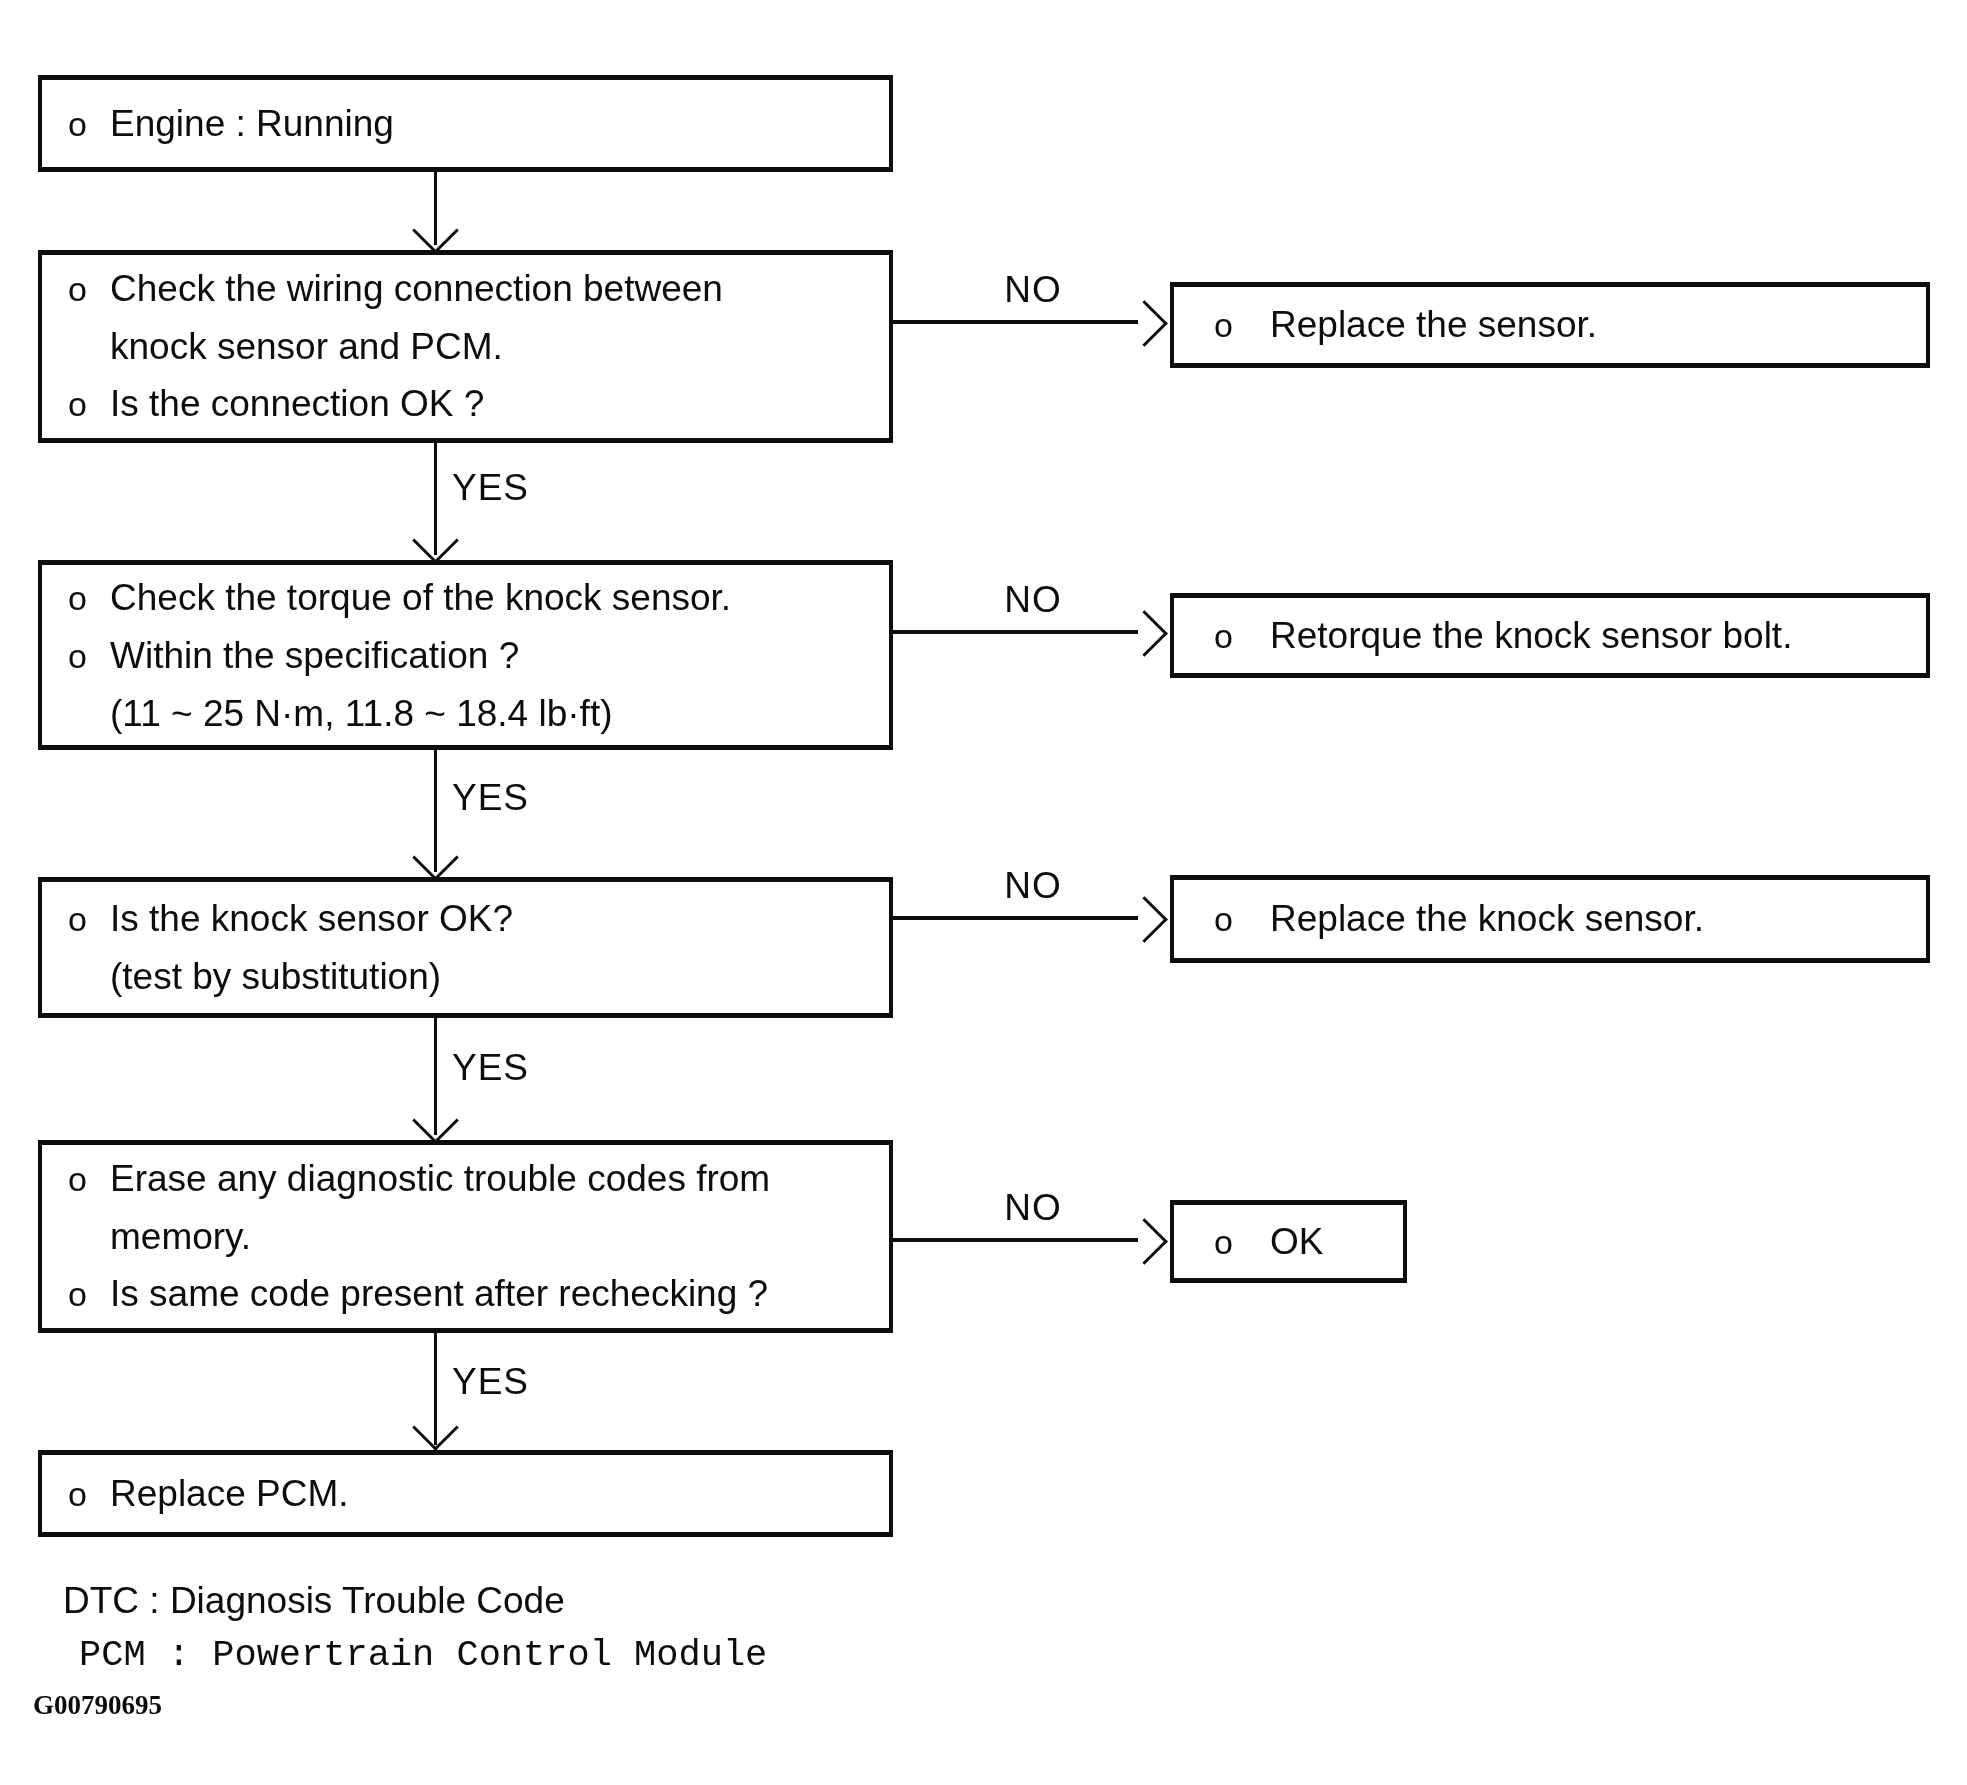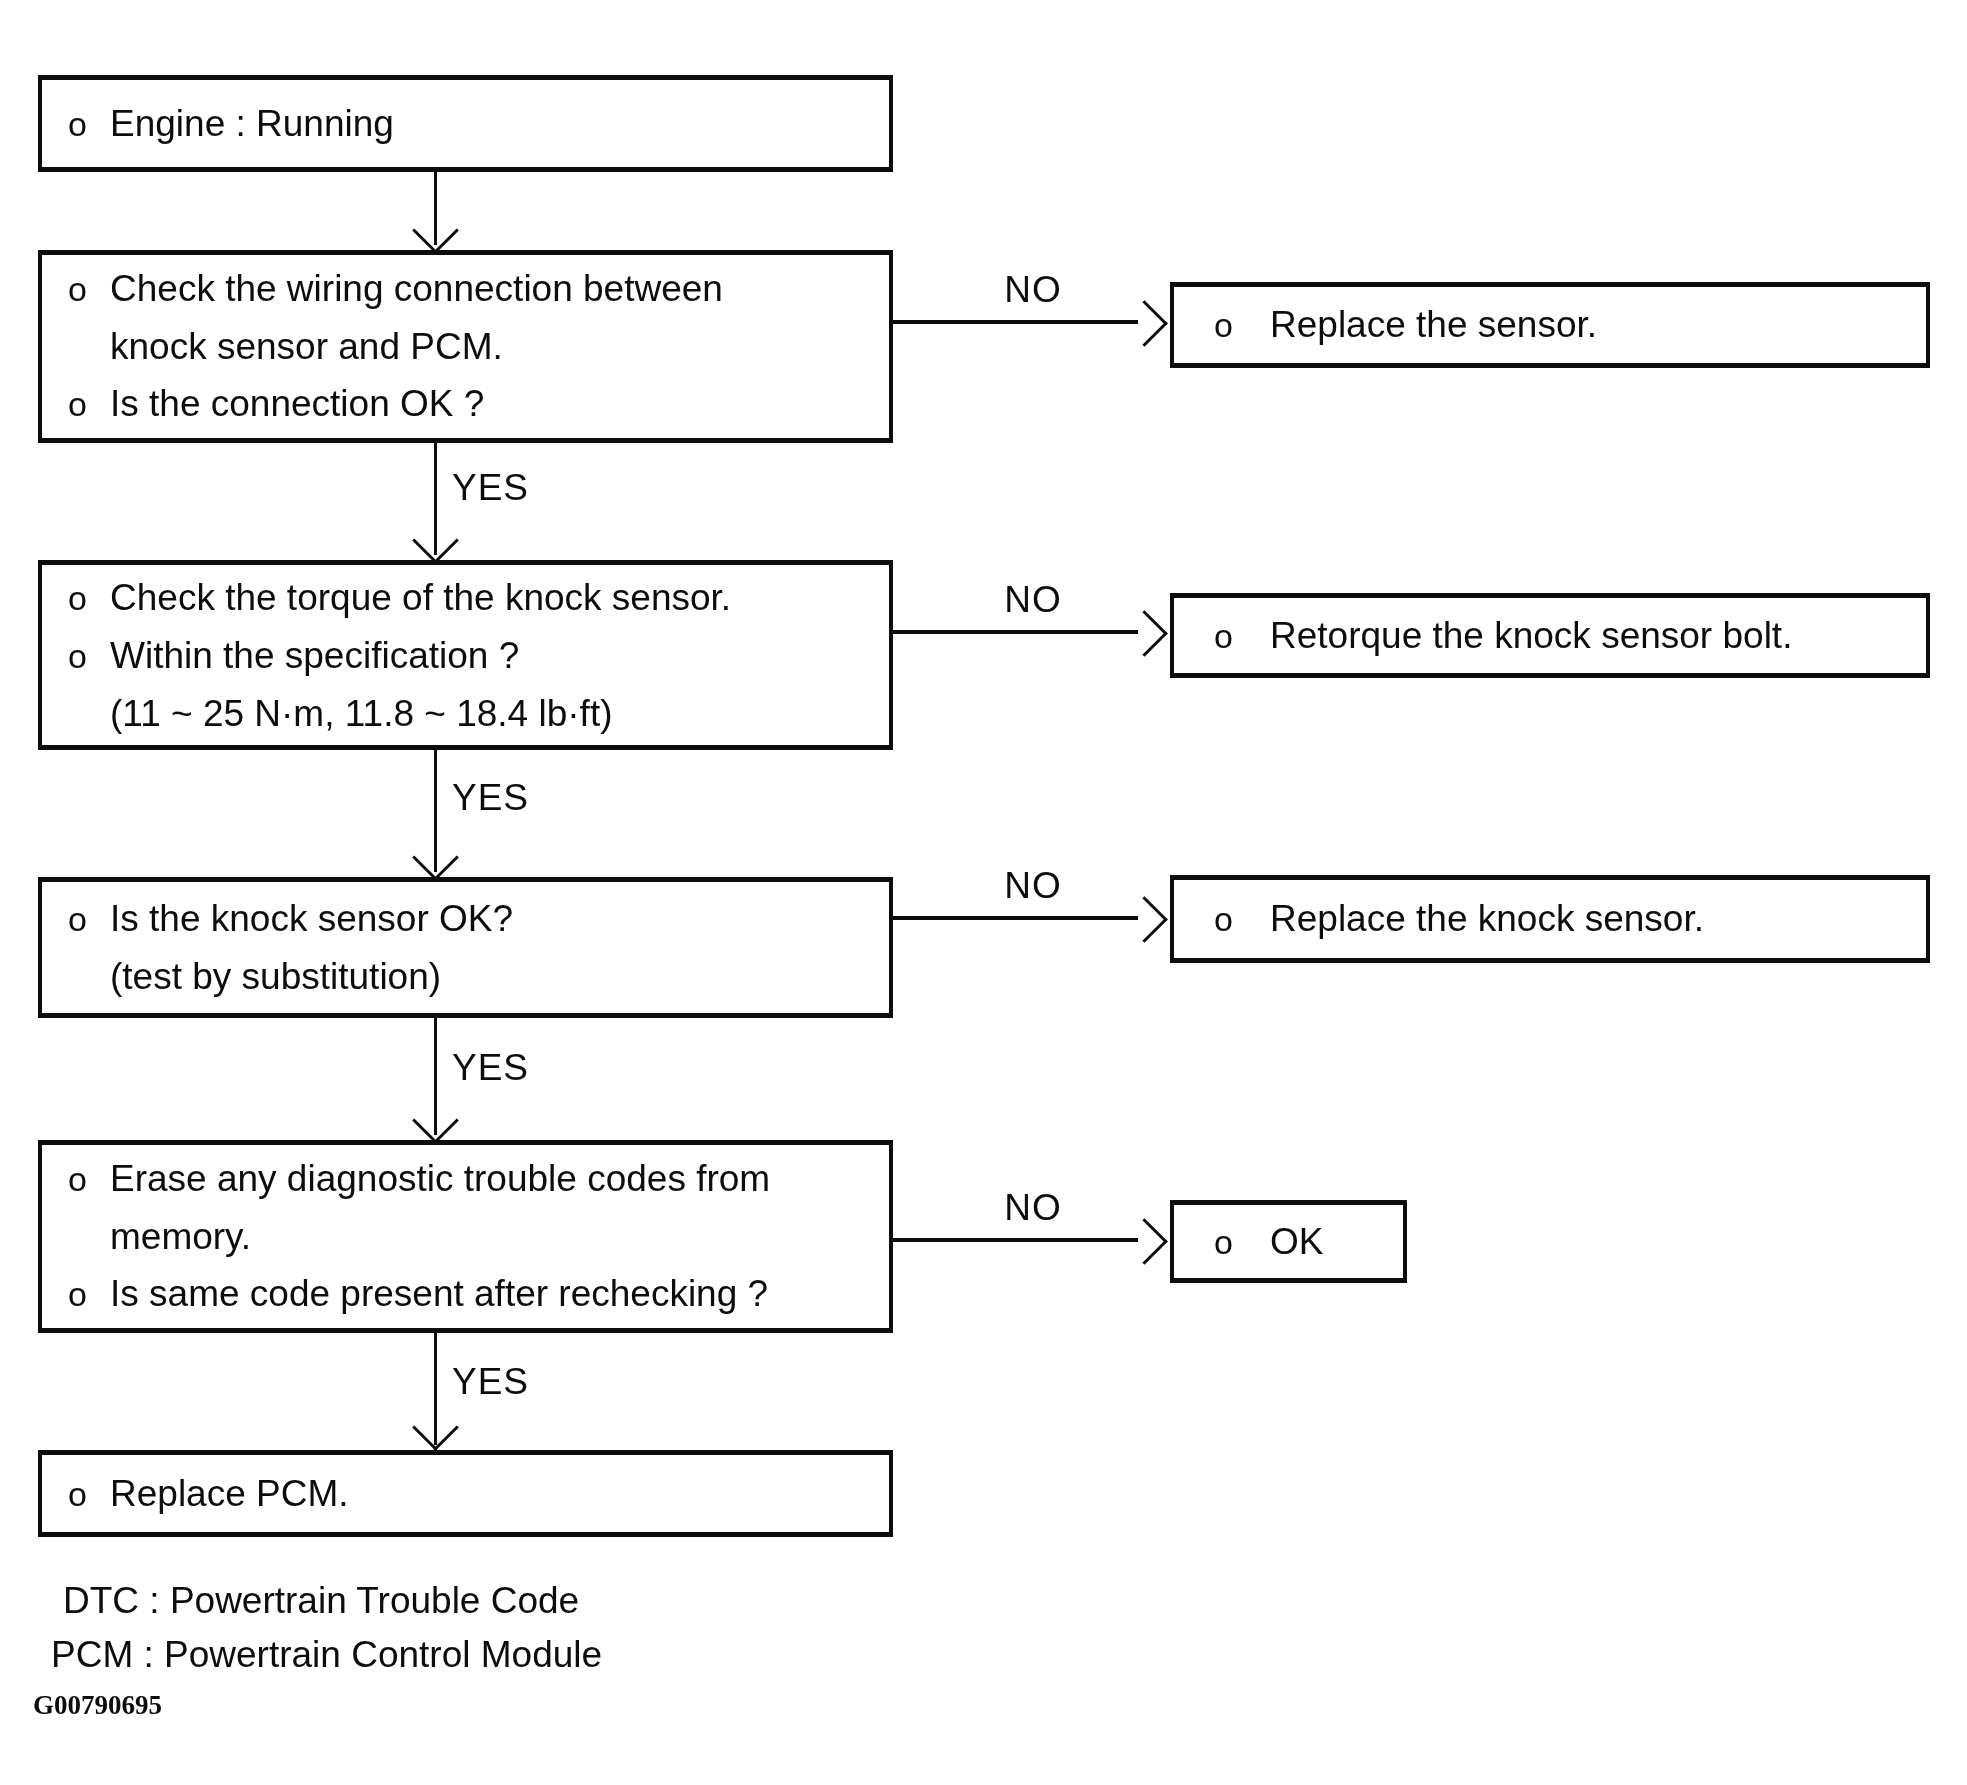--- a/index.html
+++ b/index.html
@@ -223,17 +223,17 @@
   <div class="lbl no-lbl" style="left:988px; top:578px;">NO</div>
 
   <div class="hline" style="left:893px; top:916px; width:245px;"></div>
   <div class="chev-right" style="left:1128px; top:903px;"></div>
   <div class="lbl no-lbl" style="left:988px; top:864px;">NO</div>
 
   <div class="hline" style="left:893px; top:1238px; width:245px;"></div>
   <div class="chev-right" style="left:1128px; top:1225px;"></div>
   <div class="lbl no-lbl" style="left:988px; top:1186px;">NO</div>
 
-  <div class="legend-line" style="left:63px; top:1578px;">DTC : Powertrain Trouble Code</div>
-  <div class="legend-line" style="left:51px; top:1632px;">PCM : Powertrain Control Module</div>
+  <div class="legend-line" style="left:63px; top:1578px;">DTC : Diagnosis Trouble Code</div>
+  <div class="legend-line" style="left:79px; top:1632px;font-family:Liberation Mono, monospace;">PCM : Powertrain Control Module</div>
   <div class="fig-code" style="left:33px; top:1690px;font-family:Liberation Serif, serif;">G00790695</div>
 
 </div>
 
 </body></html>

